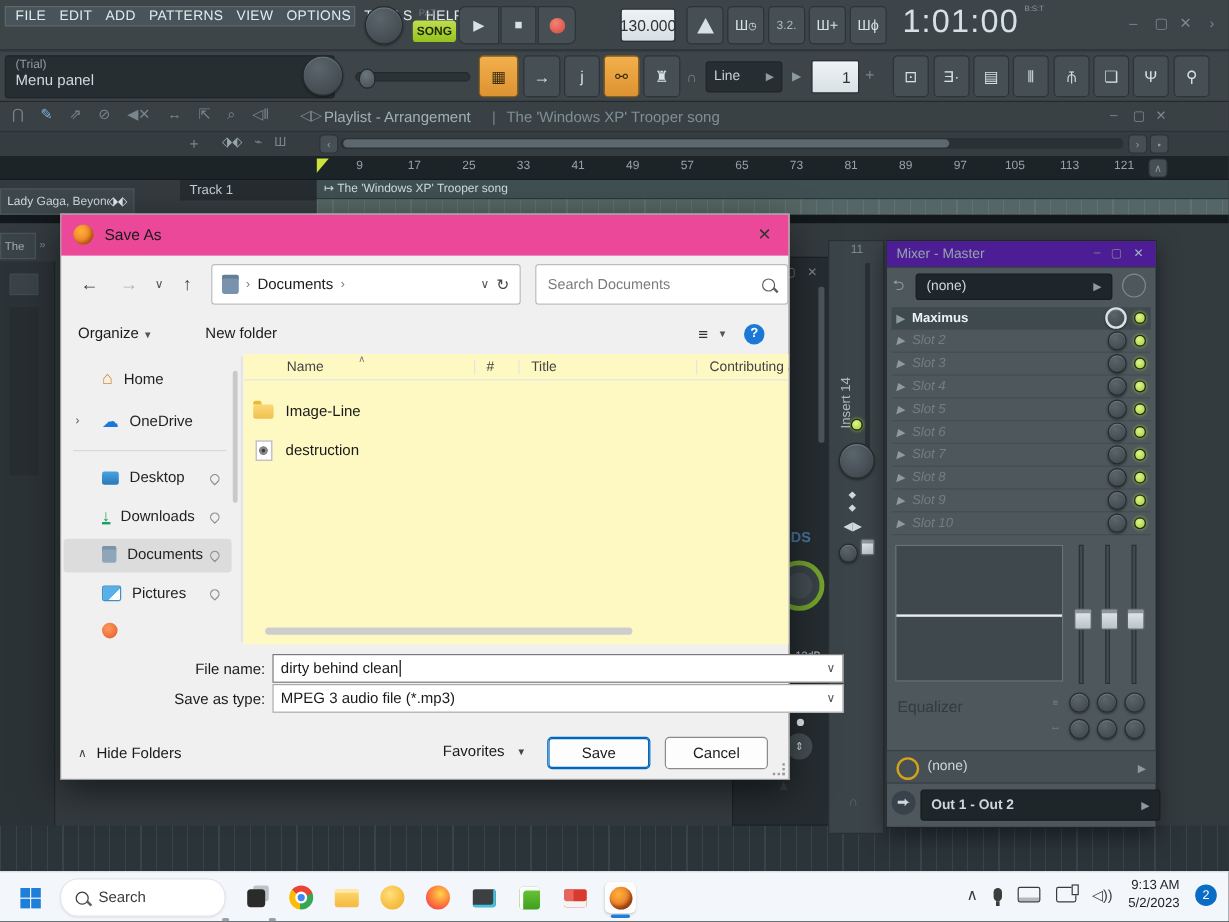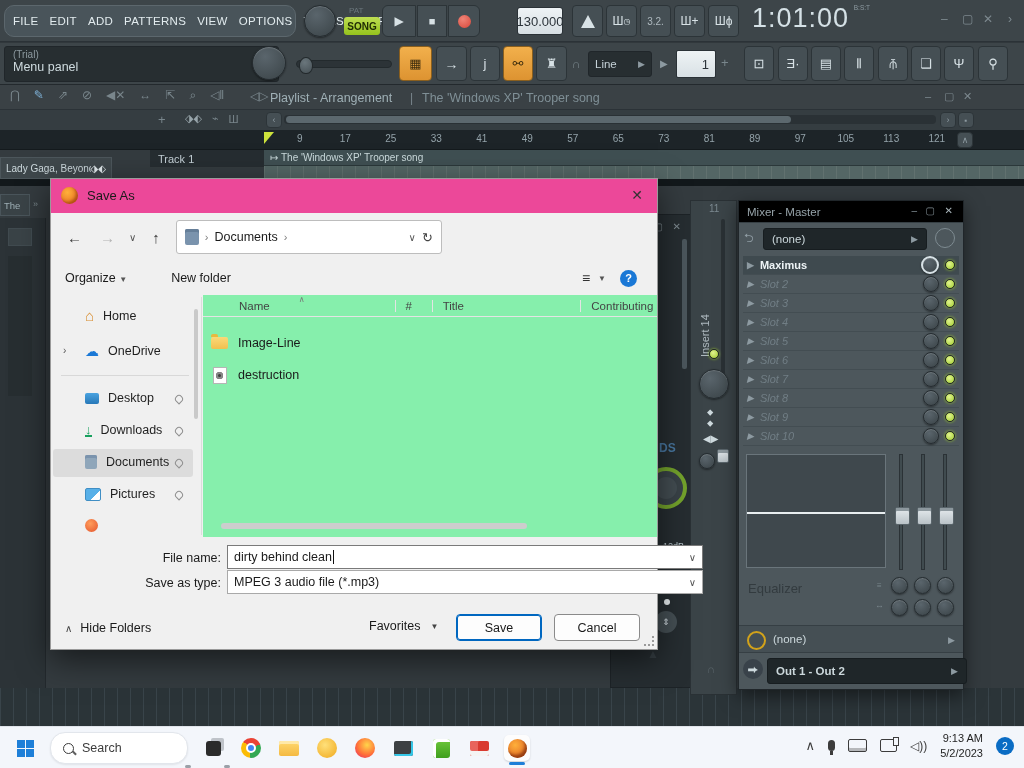--- a/index.html
+++ b/index.html
@@ -49,21 +49,21 @@
   .tbico{width:26px;height:26px;display:flex;align-items:center;justify-content:center}
   .trayico{color:#3c3c3c;font-size:13px}
   .vtxt{writing-mode:vertical-rl;transform:rotate(180deg)}
   .fader{width:13px;height:16px;background:linear-gradient(#e6ebee,#b9c2c7);border:1px solid #5a656b;border-radius:2px;
          box-shadow:inset 0 3px 0 #8d989e}
 </style>
 </head>
 <body>
 
 <div class="abs flrow" style="left:0;top:0;width:1024px;height:42px;border-bottom:1px solid #2b3237">
-  <div class="abs flx" style="left:4px;top:5px;width:292px;height:32px;background:#49545a;border:1px solid #5c676d;border-radius:10px;padding:0 8px;gap:11px;font-size:11.5px;letter-spacing:.3px;color:#e2ebee">
+  <div class="abs flx" style="left:4px;top:5px;width:292px;height:17px;background:#49545a;border:1px solid #5c676d;border-radius:0;padding:0 8px;gap:11px;font-size:11.5px;letter-spacing:.3px;color:#e2ebee">
     <span>FILE</span>
     <span>EDIT</span>
     <span>ADD</span>
     <span>PATTERNS</span>
     <span>VIEW</span>
     <span>OPTIONS</span>
     <span>TOOLS</span>
     <span>HELP</span>
   </div>
   <div class="abs knob" style="left:304px;top:5px;width:32px;height:32px"></div>
@@ -233,21 +233,21 @@
   <span class="abs led" style="left:18px;top:148px;width:10px;height:10px"></span>
   <div class="abs knob" style="left:8px;top:168px;width:30px;height:30px"></div>
   <div class="abs" style="left:16px;top:206px;font-size:9px;color:#cdd9dd">⬥<br>⬥</div>
   <div class="abs" style="left:12px;top:232px;font-size:10px;color:#cdd9dd">◀▶</div>
   <div class="abs knob" style="left:8px;top:252px;width:16px;height:16px"></div>
   <div class="abs fader" style="left:26px;top:248px;width:12px;height:14px"></div>
   <div class="abs dim" style="left:16px;top:462px;font-size:11px;opacity:.5">∩</div>
 </div>
 
 <div class="abs mixwin" style="left:738px;top:200px;width:226px;height:490px">
-  <div class="abs" style="left:0;top:0;width:224px;height:22px;background:#000000;border-bottom:1px solid #363f44">
+  <div class="abs" style="left:0;top:0;width:224px;height:22px;background:#4c1d95;border-bottom:1px solid #363f44">
     <span style="font-size:11.5px;color:#97a4aa;padding-left:8px;line-height:22px">Mixer - Master</span>
     <span class="abs winctl" style="right:44px;top:4px;font-size:10px">–</span>
     <span class="abs winctl" style="right:26px;top:4px;font-size:10px">▢</span>
     <span class="abs winctl" style="right:8px;top:4px;font-size:10px;color:#aab6bc">✕</span>
   </div>
   <div class="abs" style="left:5px;top:28px;font-size:12px;color:#8d9aa1">⮌</div>
   <div class="abs darkfield" style="left:24px;top:27px;width:164px;height:22px;justify-content:space-between">
     <span>(none)</span>
     <span class="arr">▶</span>
   </div>
@@ -366,20 +366,24 @@
     <span class="navbtn" style="margin-left:16px">↑</span>
     <div class="inbox flx" style="margin-left:16px;width:248px;height:32px;padding:0 8px;gap:6px">
       <span style="width:14px;height:16px;background:#7a93ad;border-radius:2px;box-shadow:inset 0 3px 0 #657e98"></span>
       <span class="ghost" style="font-size:11px">›</span>
       <span style="font-size:12.5px">Documents</span>
       <span class="ghost" style="font-size:11px">›</span>
       <span style="flex:1"></span>
       <span style="font-size:10px;color:#555">∨</span>
       <span style="font-size:13px;color:#444">↻</span>
     </div>
+    <div class="inbox flx" style="margin-left:12px;width:196px;height:32px;padding:0 10px;justify-content:space-between">
+      <span class="ghost" style="font-size:12px">Search Documents</span>
+      <span class="mag"></span>
+    </div>
   </div>
 
   <div class="abs flx" style="left:0;top:84px;width:606px;height:30px">
     <span style="margin-left:14px;font-size:12.5px"><span>Organize</span> <span style="font-size:8px;color:#555">▼</span></span>
     <span style="margin-left:44px;font-size:12.5px">New folder</span>
     <span style="flex:1"></span>
     <span style="font-size:14px;color:#333">≡</span>
     <span style="margin:0 14px 0 8px;font-size:8px;color:#555">▼</span>
     <span style="margin-right:20px;width:17px;height:17px;border-radius:50%;background:#1a78d6;color:#fff;font-size:11px;text-align:center;line-height:17px;font-weight:bold">?</span>
   </div>
@@ -416,21 +420,21 @@
         <span>Pictures</span>
       </div>
     <span class="pin abs" style="left:124px;top:196px"></span>
     <div class="sideitem abs" style="left:34px;top:224px">
         <span style="width:13px;height:13px;border-radius:50%;background:radial-gradient(circle at 40% 35%,#ff9c5b,#e4542c)"></span>
       </div>
     <div class="abs" style="left:143px;top:14px;width:4px;height:110px;background:#c9c9c9;border-radius:2px"></div>
   </div>
   <div class="abs" style="left:150px;top:118px;width:1px;height:238px;background:#dcdcdc"></div>
 
-  <div class="abs" style="left:152px;top:116px;width:454px;height:242px;background:#86efac">
+  <div class="abs" style="left:152px;top:116px;width:454px;height:242px;background:#fef9c3">
     <div class="abs flx" style="left:0;top:0;width:454px;height:22px;border-bottom:1px solid #e4e4e4">
       <span class="colhdr" style="margin-left:36px;width:96px">Name</span>
       <span style="font-size:8px;color:#777;margin-left:-24px;margin-top:-12px">∧</span>
       <span class="colhdr" style="margin-left:90px;width:30px;border-left:1px solid #e4e4e4;padding-left:10px">#</span>
       <span class="colhdr" style="border-left:1px solid #e4e4e4;padding-left:10px;width:158px">Title</span>
       <span class="colhdr" style="border-left:1px solid #e4e4e4;padding-left:10px;white-space:nowrap;overflow:hidden">Contributing ar</span>
     </div>
     <div class="abs flx" style="left:10px;top:68px;width:430px;height:24px;gap:11px">
       <span class="media-ic"></span>
       <span style="font-size:12.5px">destruction</span>

